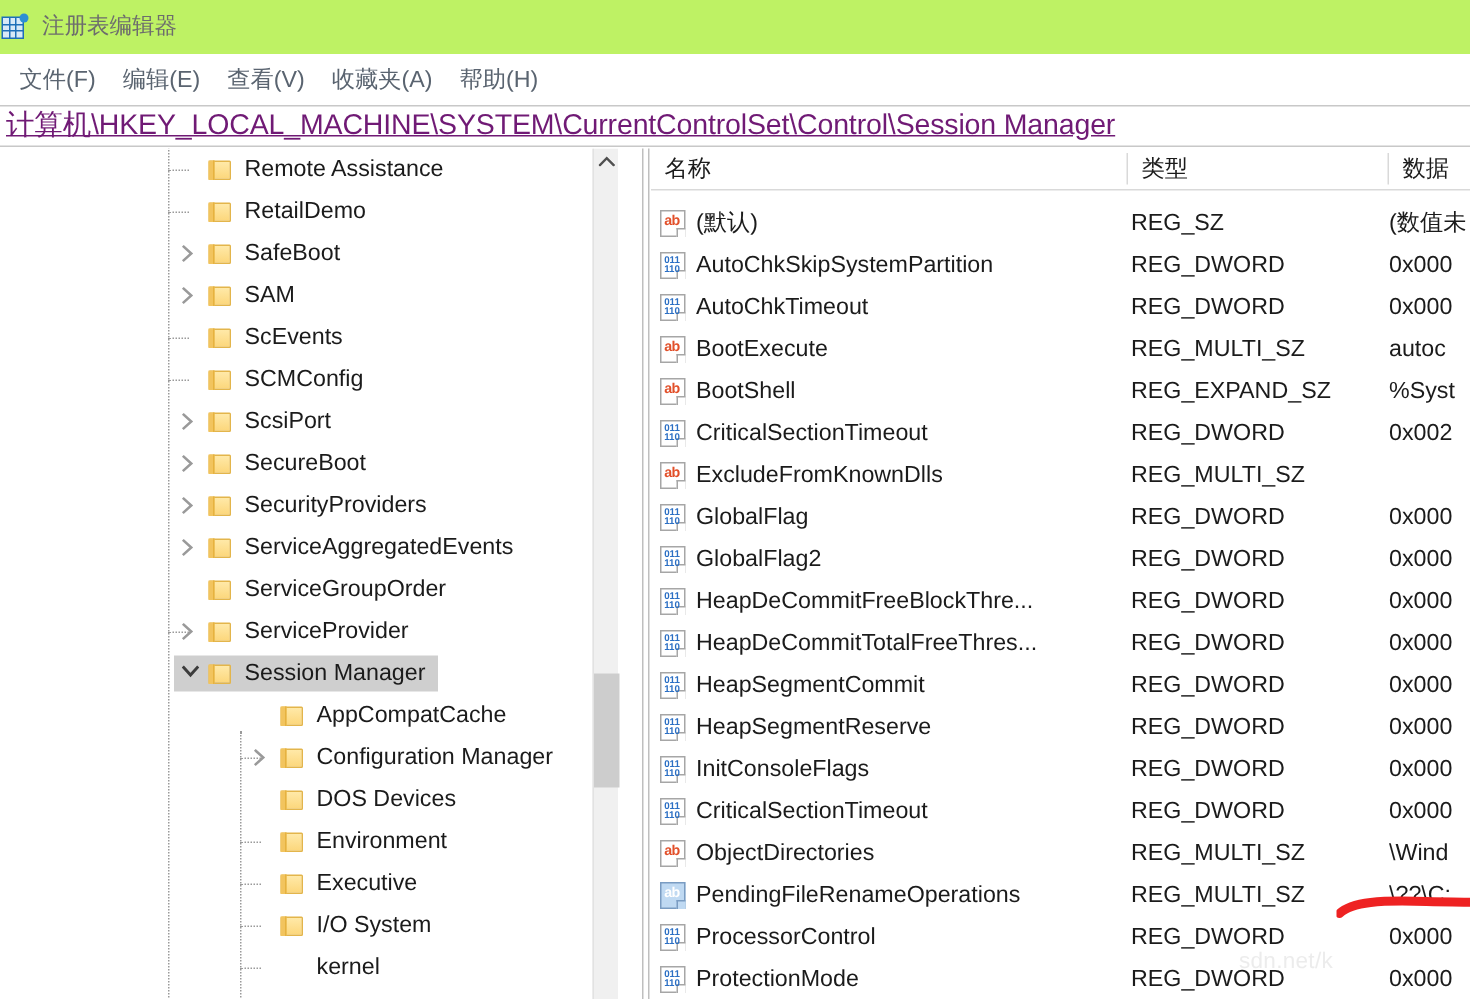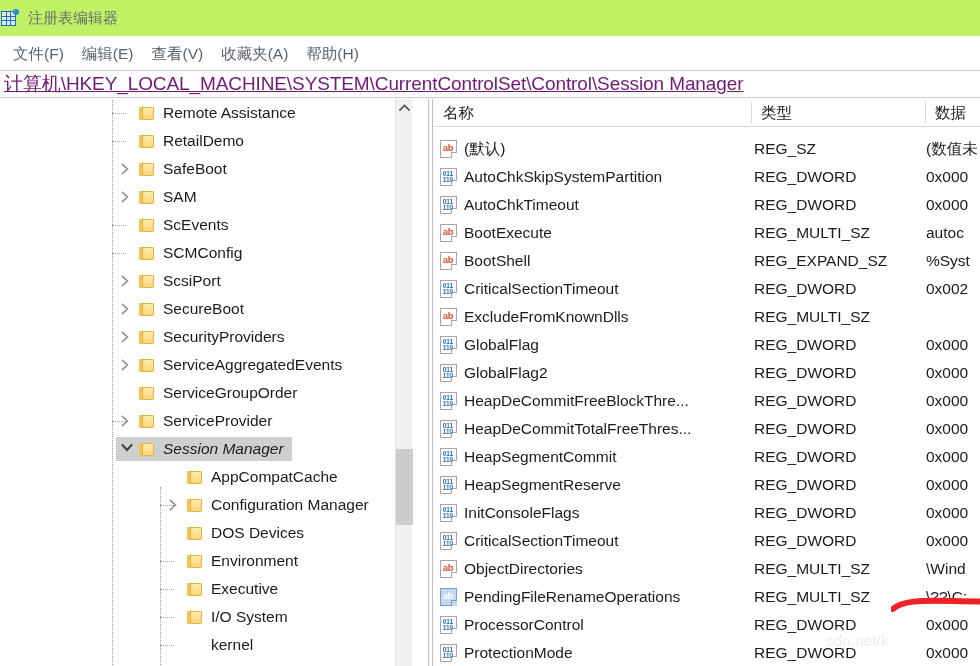--- a/index.html
+++ b/index.html
@@ -116,21 +116,20 @@
     white-space: nowrap;
     cursor: default;
   }
   .tree-row .hit {
     display: flex; align-items: center;
     height: 24px;
     padding-right: 8px;
   }
   .tree-row.selected .hit {
     background: #cfcfcf;
-    font-style: italic;
   }
   .twisty {
     width: 22px; height: 24px;
     flex: 0 0 auto;
     position: relative;
   }
   .twisty svg { position: absolute; left: 5px; top: 6px; }
   .folder {
     width: 18px; height: 16px;
     flex: 0 0 auto;

